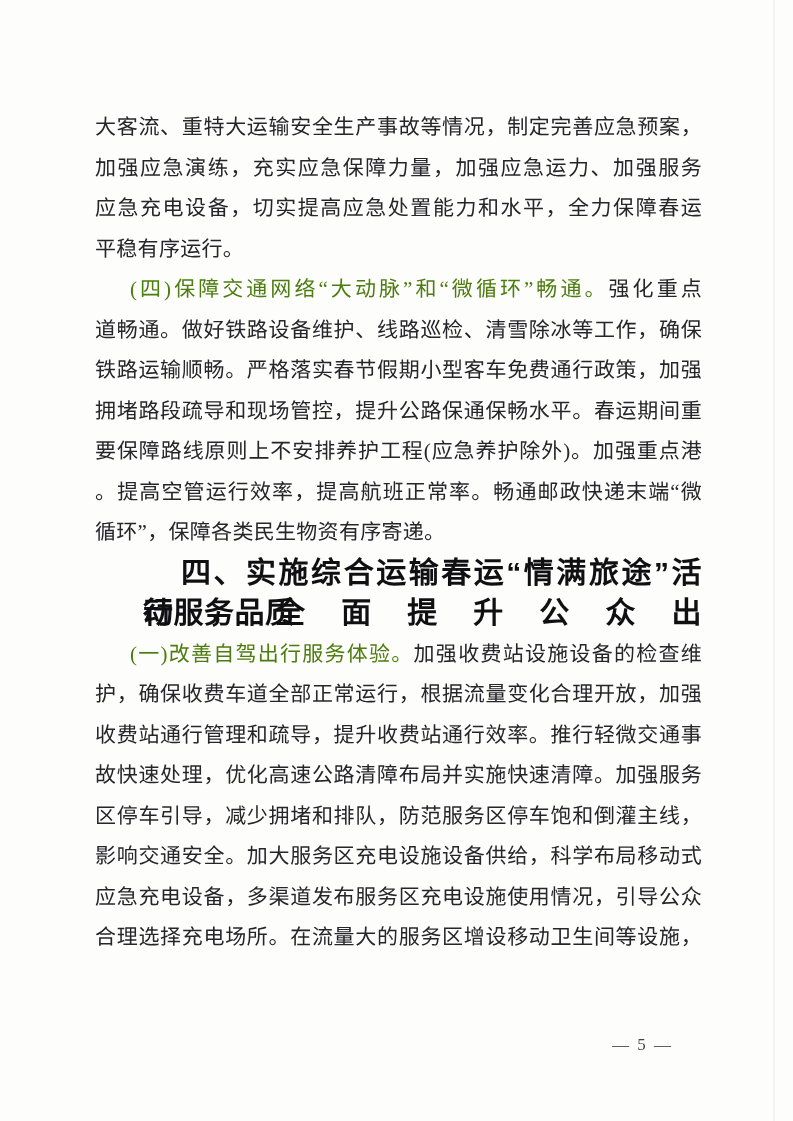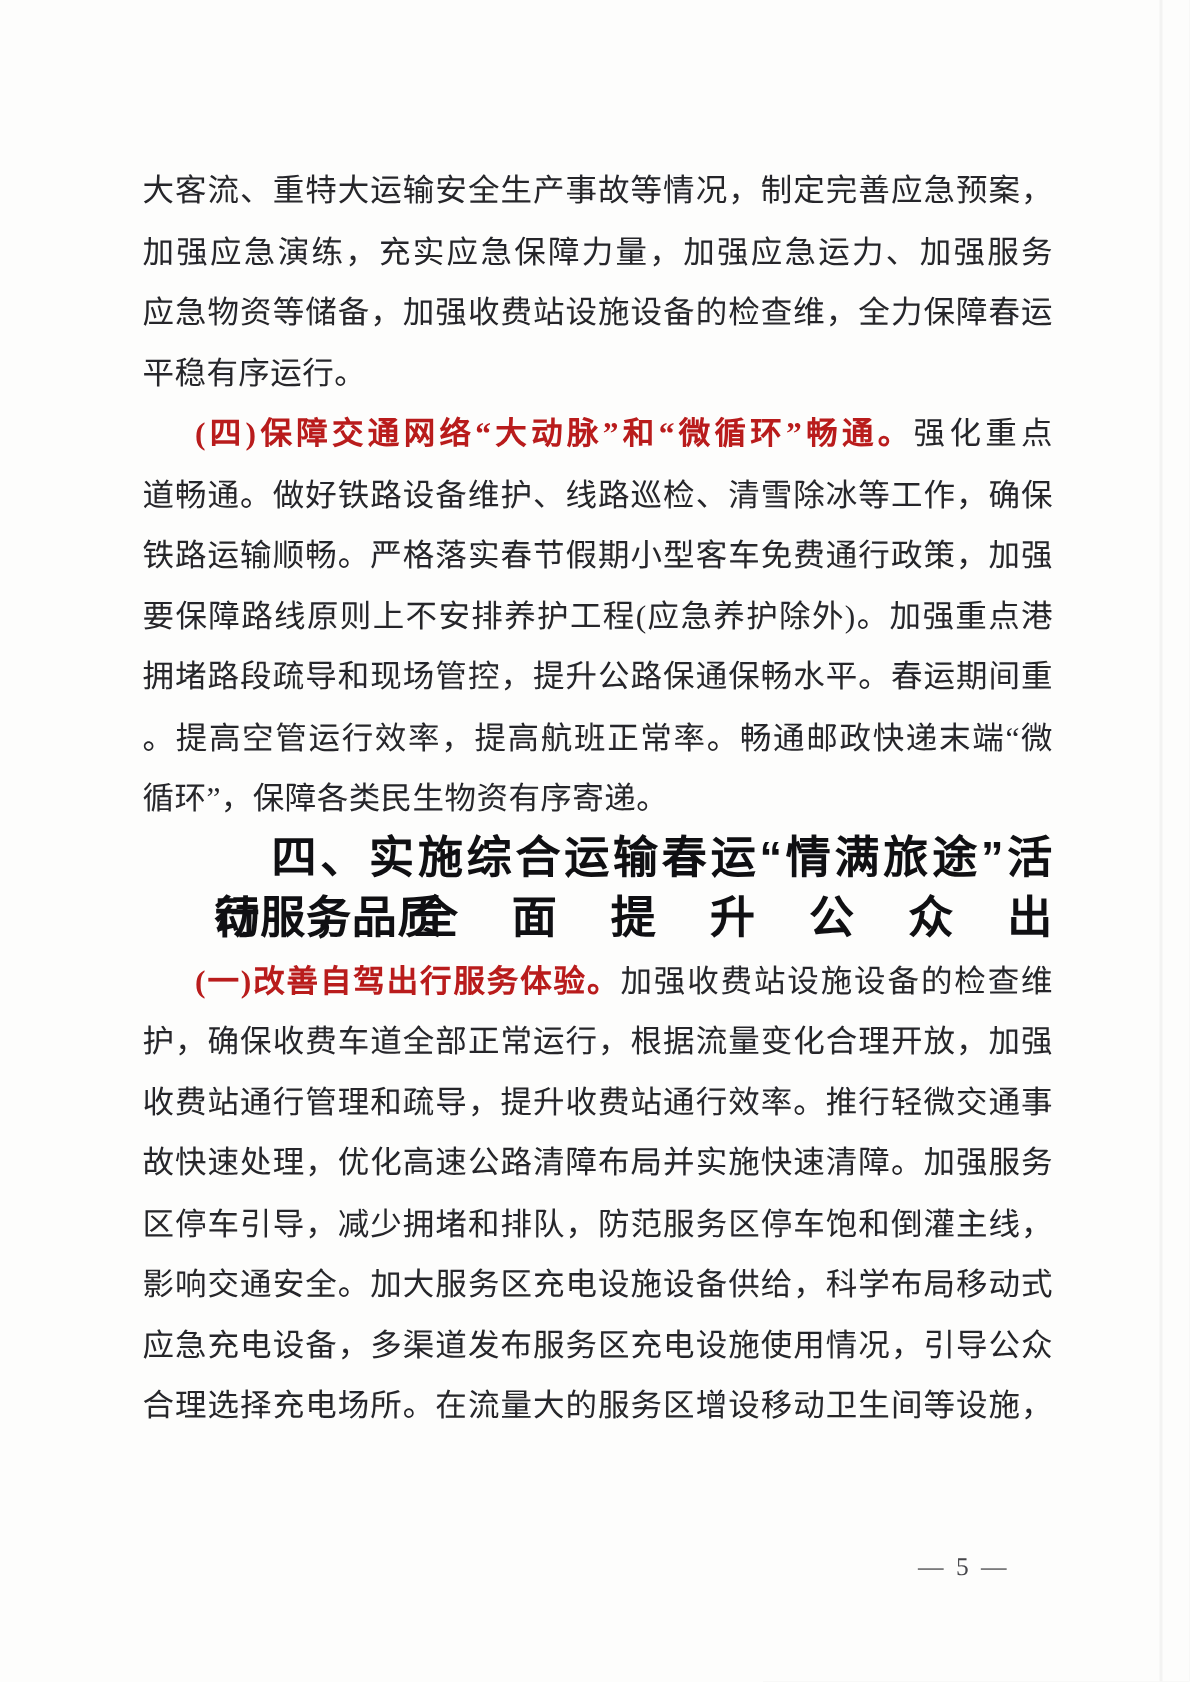--- a/index.html
+++ b/index.html
@@ -50,22 +50,22 @@
     text-align: left;
     text-align-last: left;
   }
   .line.indent {
     text-indent: 35px;
   }
   .line.indent-lg {
     text-indent: 38px;
   }
   .lead {
-    font-weight: 700;
-    color: #b91c1c;
+    font-weight: 400;
+    color: #4d7c0f;
   }
   .line.heading {
     font-family: "Liberation Sans", "DejaVu Sans", sans-serif;
     font-weight: 700;
     font-size: 30px;
     color: #101013;
     letter-spacing: 0.5px;
     margin-left: 48px;
   }
   .page-number {
@@ -85,28 +85,28 @@
 <body>
 
 <div class="page">
 
   <div class="scan-streak"></div>
 
   <div class="text-block">
 
     <div class="line">大客流、重特大运输安全生产事故等情况，制定完善应急预案，</div>
     <div class="line">加强应急演练，充实应急保障力量，加强应急运力、加强服务</div>
-    <div class="line">应急物资等储备，加强收费站设施设备的检查维，全力保障春运</div>
+    <div class="line">应急充电设备，切实提高应急处置能力和水平，全力保障春运</div>
     <div class="line short">平稳有序运行。</div>
 
     <div class="line indent"><span class="lead">(四)保障交通网络“大动脉”和“微循环”畅通。</span><span>强化重点</span></div>
     <div class="line">道畅通。做好铁路设备维护、线路巡检、清雪除冰等工作，确保</div>
     <div class="line">铁路运输顺畅。严格落实春节假期小型客车免费通行政策，加强</div>
+    <div class="line">拥堵路段疏导和现场管控，提升公路保通保畅水平。春运期间重</div>
     <div class="line">要保障路线原则上不安排养护工程(应急养护除外)。加强重点港</div>
-    <div class="line">拥堵路段疏导和现场管控，提升公路保通保畅水平。春运期间重</div>
     <div class="line">。提高空管运行效率，提高航班正常率。畅通邮政快递末端“微</div>
     <div class="line short">循环”，保障各类民生物资有序寄递。</div>
 
     <div class="line heading indent-lg">四、实施综合运输春运“情满旅途”活动，全面提升公众出</div>
     <div class="line heading short">行服务品质</div>
 
     <div class="line indent"><span class="lead">(一)改善自驾出行服务体验。</span><span>加强收费站设施设备的检查维</span></div>
     <div class="line">护，确保收费车道全部正常运行，根据流量变化合理开放，加强</div>
     <div class="line">收费站通行管理和疏导，提升收费站通行效率。推行轻微交通事</div>
     <div class="line">故快速处理，优化高速公路清障布局并实施快速清障。加强服务</div>

